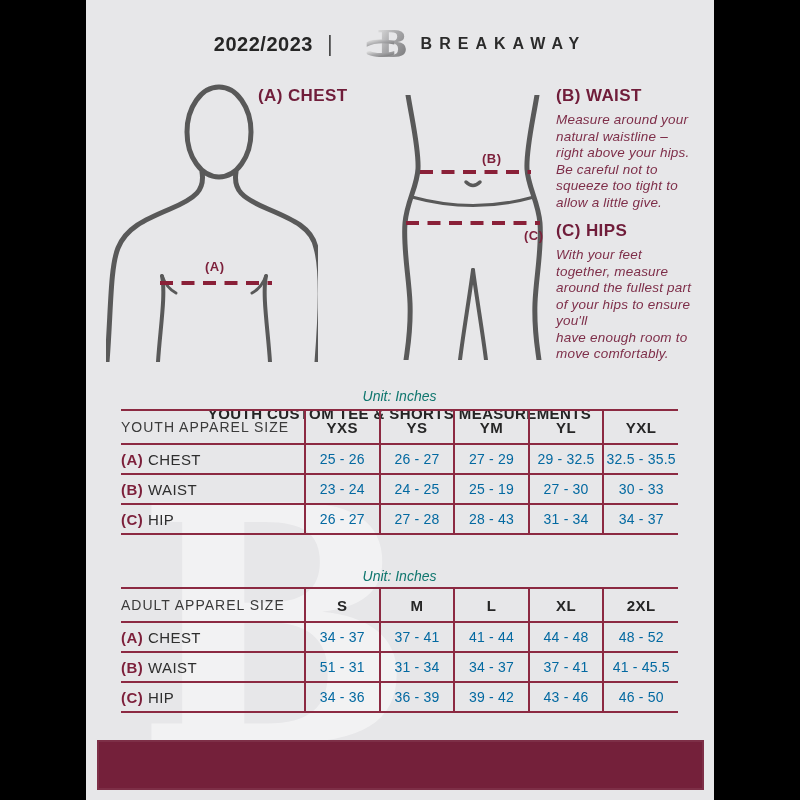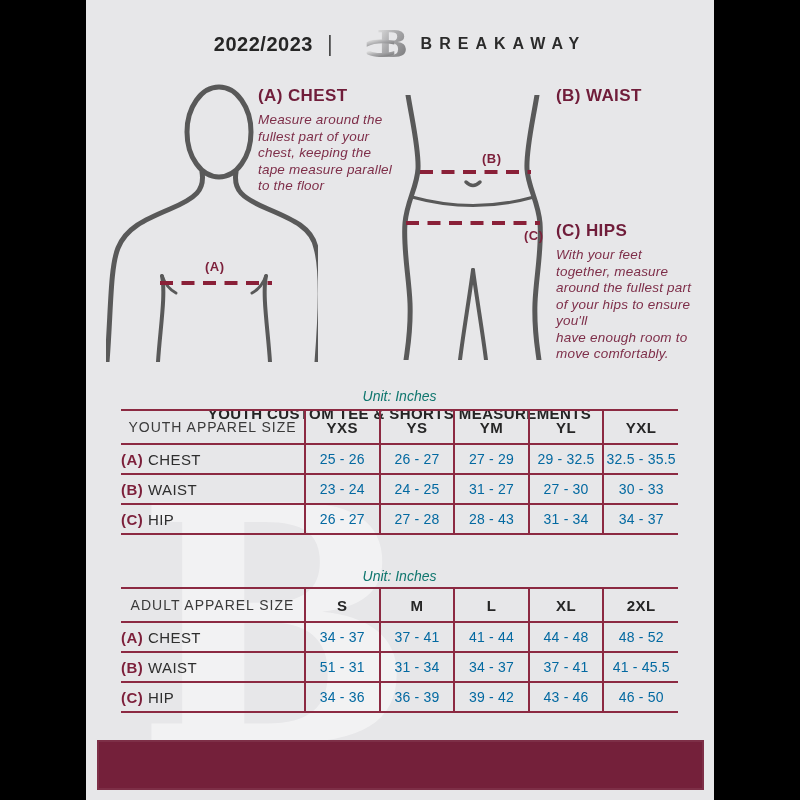--- a/index.html
+++ b/index.html
@@ -48,21 +48,21 @@
   .size-table{position:absolute;left:35px;width:557px;z-index:2;border-collapse:collapse;table-layout:fixed;}
   .youth-table{top:409px;} .adult-table{top:587px;}
   .size-table col.c-label{width:184px;}
   .size-table col.c-size{width:74.6px;}
   .size-table tr{border-top:2px solid #8c2a42;}
   .size-table tr:last-child{border-bottom:2px solid #8c2a42;}
   .size-table th,.size-table td{padding:0;background:transparent;}
   .size-table th+th,.size-table td+td{border-left:2px solid #8c2a42;}
   .size-table .hrow th{height:32px;}
   .size-table .drow td{height:28px;}
-  .lbl-head{font-size:14px;font-weight:normal;color:#3a3a3a;letter-spacing:1px;text-align:center;padding-left:14px;}
+  .lbl-head{font-size:14px;font-weight:normal;color:#3a3a3a;letter-spacing:1px;text-align:left;padding-left:14px;}
   .size-head{font-size:15px;font-weight:bold;color:#262626;text-align:center;letter-spacing:.5px;}
   .row-label{text-align:left;padding-left:14px;font-size:15px;color:#2e2e2e;letter-spacing:.4px;}
   .row-label .pfx{font-weight:bold;color:#7c1f3a;margin-right:5px;}
   .val{font-size:14px;color:#0369a1;text-align:center;letter-spacing:.2px;}
 
   
   .footer-bar{position:absolute;left:11px;top:740px;width:607px;height:50px;background:#74203a;
               z-index:3;box-shadow:inset 0 0 0 2px rgba(255,255,255,.07);}
 
   svg .outline{fill:none;stroke:#595959;stroke-linecap:round;}
@@ -113,26 +113,27 @@
       <path class="outline" stroke-width="3.5" d="M71,87 Q78,94 85,87"></path>
       <path class="outline" stroke-width="3" d="M17,102 Q78,119 139,102"></path>
       <line class="dash" x1="11" y1="128" x2="145" y2="128"></line>
       <path class="outline" stroke-width="4" d="M78,175 C74,205 68,240 65,265"></path>
       <path class="outline" stroke-width="4" d="M78,175 C82,205 88,240 91,265"></path>
     </svg>
     <span class="marker marker-b">(B)</span>
     <span class="marker marker-c">(C)</span>
 
     <div class="guide-h chest-h">(A) CHEST</div>
-    <div class="guide-p chest-p">Measure around the
-fullest part of your
-chest, keeping the
-tape measure parallel
-to the floor</div>
     <div class="guide-h waist-h">(B) WAIST</div>
+    <div class="guide-p waist-p">Measure around your
+natural waistline –
+right above your hips.
+Be careful not to
+squeeze too tight to
+allow a little give.</div>
     <div class="guide-h hips-h">(C) HIPS</div>
     <div class="guide-p hips-p">With your feet
 together, measure
 around the fullest part
 of your hips to ensure
 you'll
 have enough room to
 move comfortably.</div>
 
     <div class="sec-title youth-title">YOUTH CUSTOM TEE &amp; SHORTS MEASUREMENTS</div>
@@ -160,21 +161,21 @@
         <td class="val">25 - 26</td>
         <td class="val">26 - 27</td>
         <td class="val">27 - 29</td>
         <td class="val">29 - 32.5</td>
         <td class="val">32.5 - 35.5</td>
       </tr>
       <tr class="drow">
         <td class="row-label"><span class="pfx">(B)</span><span>WAIST</span></td>
         <td class="val">23 - 24</td>
         <td class="val">24 - 25</td>
-        <td class="val">31 - 27</td>
+        <td class="val">25 - 19</td>
         <td class="val">27 - 30</td>
         <td class="val">30 - 33</td>
       </tr>
       <tr class="drow">
         <td class="row-label"><span class="pfx">(C)</span><span>HIP</span></td>
         <td class="val">26 - 27</td>
         <td class="val">27 - 28</td>
         <td class="val">28 - 43</td>
         <td class="val">31 - 34</td>
         <td class="val">34 - 37</td>

